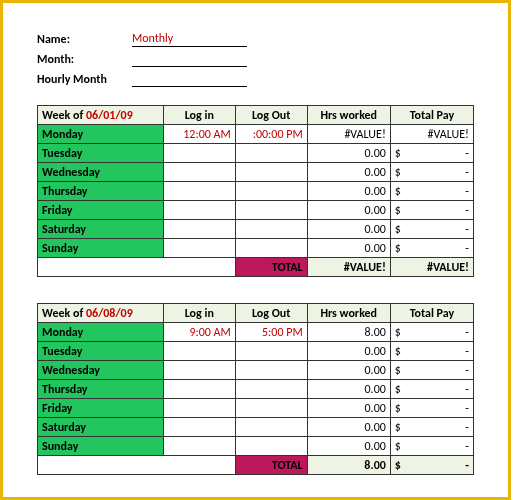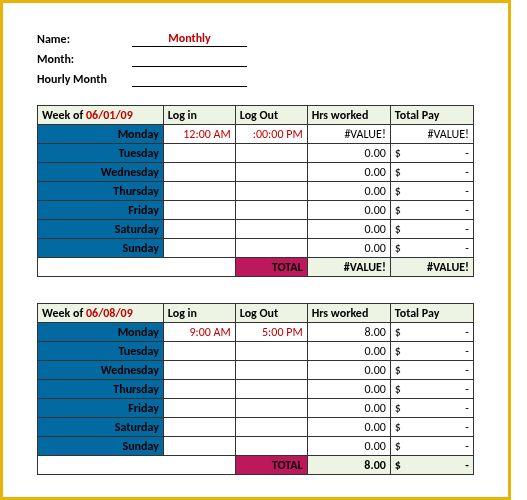--- a/index.html
+++ b/index.html
@@ -1,32 +1,32 @@
 <!DOCTYPE html>
 <html><head>
 <meta charset="utf-8">
 <style>
 * { box-sizing: border-box; margin: 0; padding: 0; }
 body { font-family: Calibri, Arial, sans-serif; font-size: 12px; background: #fff; }
 .frame { width: 511px; height: 500px; border: 3px solid #eab308; background: #fff; padding: 28px 34px 18px 34px; overflow: hidden; }
 .header-row { display: flex; align-items: center; margin-bottom: 4px; }
 .header-label { width: 95px; font-weight: bold; color: #000; }
-.header-value { width: 115px; border-bottom: 1px solid #000; text-align: center; color: #c00000; font-weight: bold; height: 16px; }
+.header-value { width: 115px; border-bottom: 1px solid #000; text-align: left; color: #c00000; font-weight: normal; height: 16px; }
 .timesheet { border-collapse: collapse; width: 100%; table-layout: fixed; margin-top: 18px; border: 1px solid #333; }
 .timesheet th, .timesheet td { border: 1px solid #333; padding: 1px 4px; height: 19px; vertical-align: middle; }
 .timesheet .col-day { width: 112px; }
 .timesheet .col-login { width: 64px; }
 .timesheet .col-logout { width: 64px; }
 .timesheet .col-hrs { width: 74px; }
 .timesheet .col-pay { width: 74px; }
-.hrow th { background: #eef4e4; text-align: left; font-weight: bold; }
+.hrow th { background: #eef4e4; text-align: center; font-weight: bold; }
 .hrow th.left { text-align: left; }
 .hrow .weeklbl { color: #000; font-weight: bold; }
 .hrow .weekdate { color: #c00000; font-weight: bold; }
-.day-cell { background: #0369a1; font-weight: bold; text-align: right; }
+.day-cell { background: #22c55e; font-weight: bold; text-align: left; }
 .login-cell { text-align: right; color: #c00000; }
 .logout-cell { text-align: right; color: #c00000; overflow: hidden; white-space: nowrap; }
 .hrs-cell { text-align: right; }
 .pay-cell { text-align: left; position: relative; }
 .pay-cell .cur { float: left; }
 .pay-cell .amt { float: right; }
 .pay-cell::after { content: ""; display: block; clear: both; }
 .total-row .total-label { background: #be185d; font-weight: bold; text-align: right; }
 .total-row td { font-weight: bold; }
 .noborder { border: none !important; }

